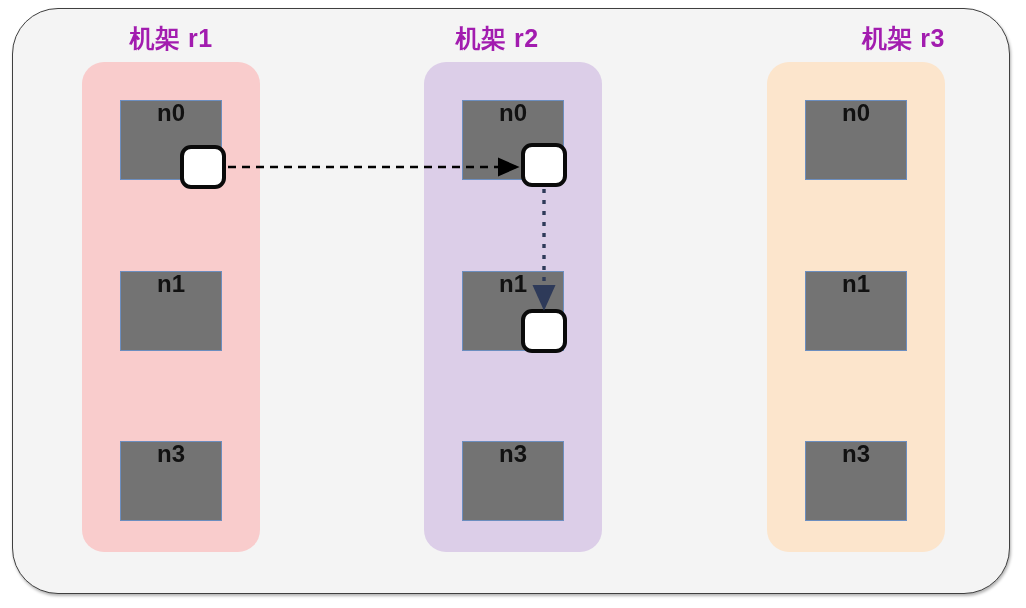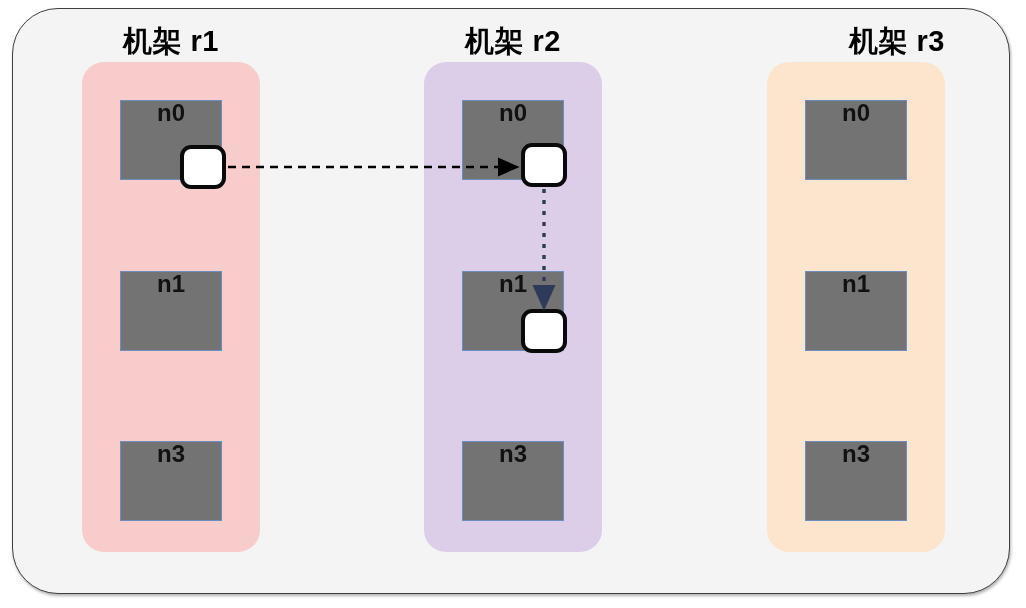--- a/index.html
+++ b/index.html
@@ -30,23 +30,23 @@
   }
   
   .rack {
     position: absolute;
     box-sizing: border-box;
     border-radius: 22px;
   }
   .rack-label {
     position: absolute;
     text-align: center;
-    font-size: 29px;
+    font-size: 25px;
     font-weight: bold;
-    color: #000000;
+    color: #a21caf;
     letter-spacing: 0.5px;
     white-space: nowrap;
   }
   
   .node {
     position: absolute;
     box-sizing: border-box;
     width: 102px;
     height: 80px;
     background: #737373;
@@ -96,21 +96,21 @@
   </div>
   <div class="node" style="left:120px; top:271px;">
     <span class="node-label">n1</span>
   </div>
   <div class="node" style="left:120px; top:441px;">
     <span class="node-label">n3</span>
   </div>
 
   <div class="badge" style="left:180px; top:145px;"></div>
 
-  <div class="rack-label" style="left:424px; top:22px; width:178px;">机架 r2</div>
+  <div class="rack-label" style="left:408px; top:22px; width:178px;">机架 r2</div>
   <div class="rack" style="left:424px; top:62px; width:178px; height:490px; background:#dccee8;"></div>
 
   <div class="node" style="left:462px; top:100px;">
     <span class="node-label">n0</span>
   </div>
   <div class="node" style="left:462px; top:271px;">
     <span class="node-label">n1</span>
   </div>
   <div class="node" style="left:462px; top:441px;">
     <span class="node-label">n3</span>

